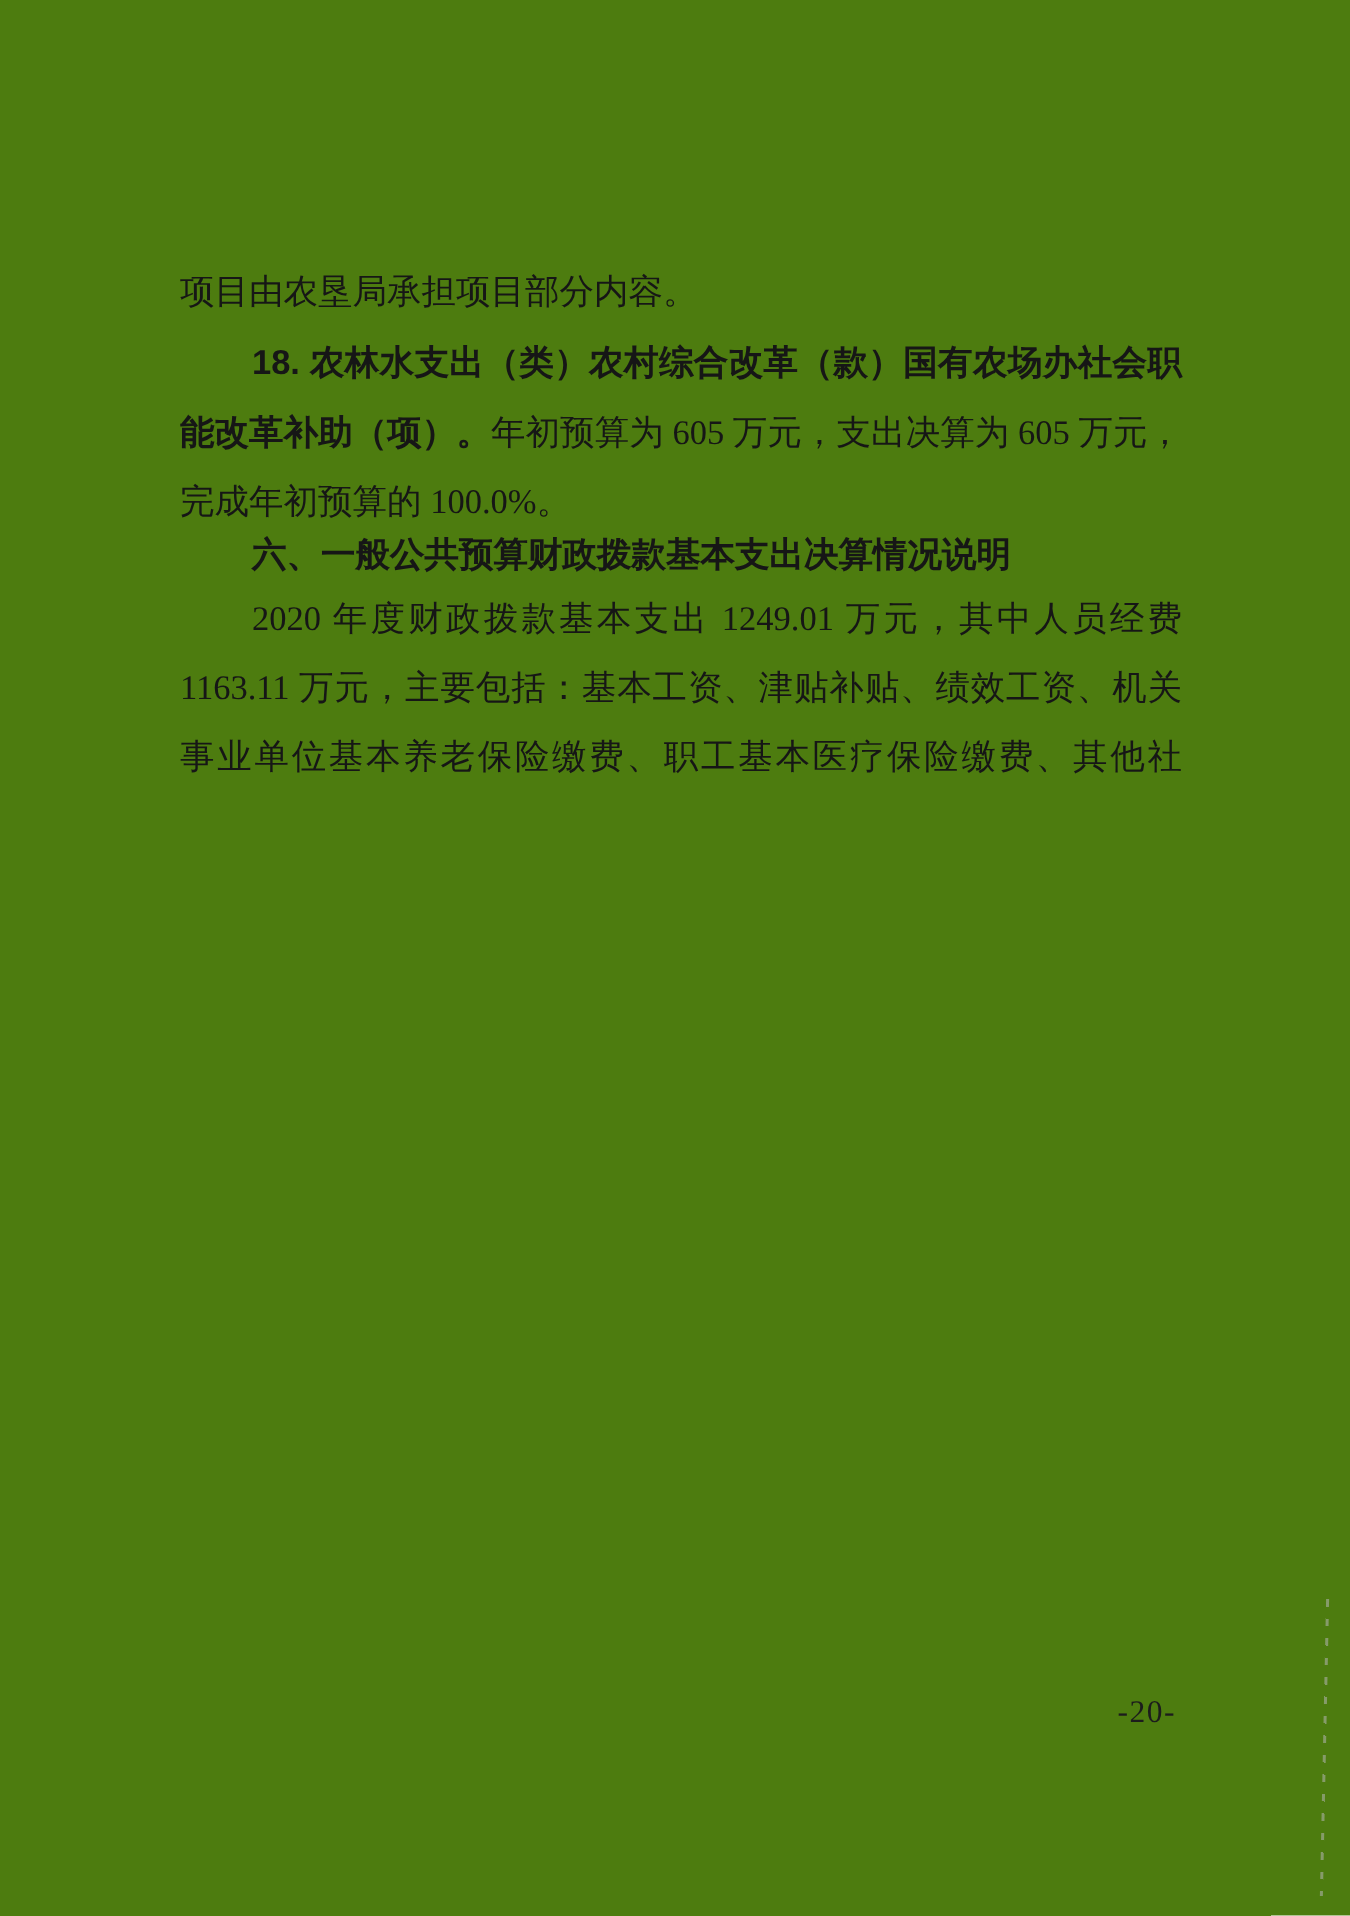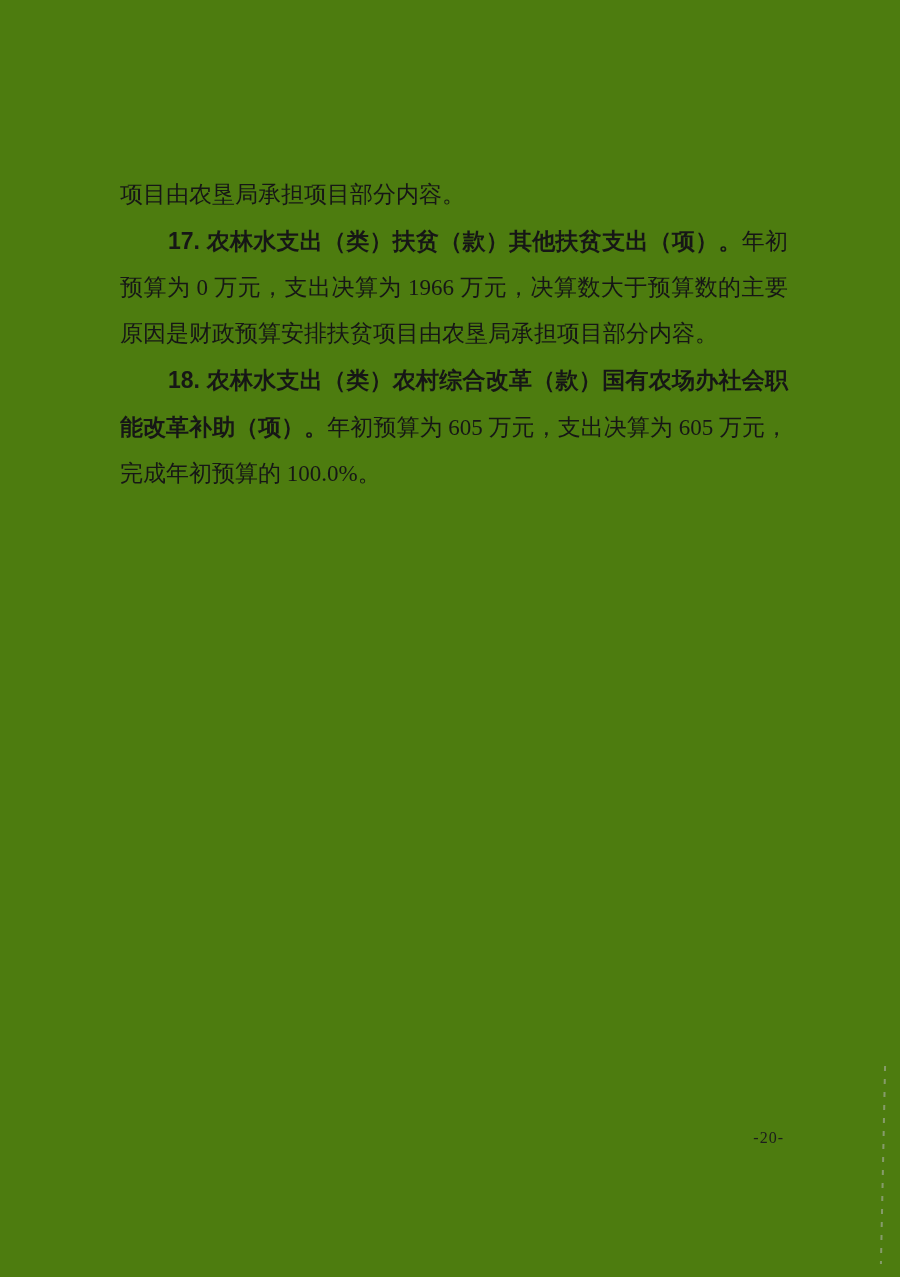--- a/index.html
+++ b/index.html
@@ -45,21 +45,21 @@
     font-weight: 700;
     font-family: "Liberation Sans", "DejaVu Sans", sans-serif;
   }
   .closing {
     text-align-last: justify;
   }
   .page-number {
     position: absolute;
     top: 1129px;
     right: 116px;
-    font-size: 16px;
+    font-size: 21px;
     letter-spacing: 1px;
     color: #1c1c1c;
   }
   .scan-artifact {
     position: absolute;
     left: 882px;
     top: 1066px;
     width: 2px;
     height: 198px;
     background: repeating-linear-gradient(
@@ -73,28 +73,29 @@
 </style>
 </head>
 <body>
 
 <div class="page">
 
   <div class="body-text">
 
     <p class="para continuation">项目由农垦局承担项目部分内容。</p>
 
-    <p class="para"><span class="para-title">17. 农林水支出（类）扶贫（款）其他扶贫支出（项）。</span><span>年初预算为 0 万元，支出决算为 1966 万元，决算数大于预算数的主要原因是财政预算安排扶贫项目由农垦局承担项目部分内容。</span></p>
 
     <p class="para"><span class="para-title">18. 农林水支出（类）农村综合改革（款）国有农场办社会职能改革补助（项）。</span><span>年初预算为 605 万元，支出决算为 605 万元，完成年初预算的 100.0%。</span></p>
 
 
 
 
+    <h2 class="section-heading">六、一般公共预算财政拨款基本支出决算情况说明</h2>
 
+    <p class="para closing">2020 年度财政拨款基本支出 1249.01 万元，其中人员经费 1163.11 万元，主要包括：基本工资、津贴补贴、绩效工资、机关事业单位基本养老保险缴费、职工基本医疗保险缴费、其他社</p>
 
   </div>
 
   <div class="page-number">-20-</div>
 
   <div class="scan-artifact"></div>
 
 </div>
 
 </body></html>

